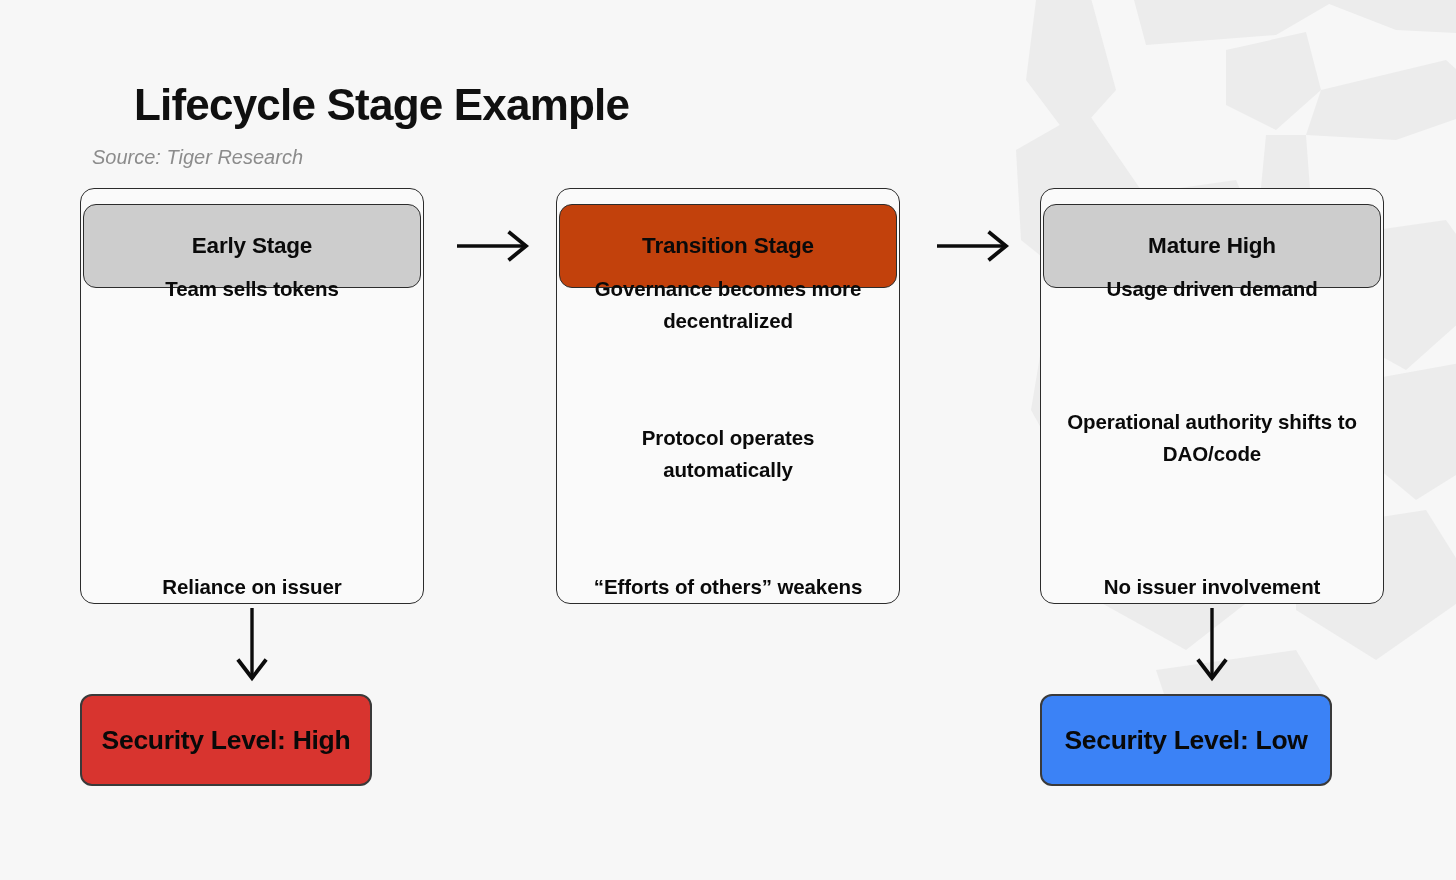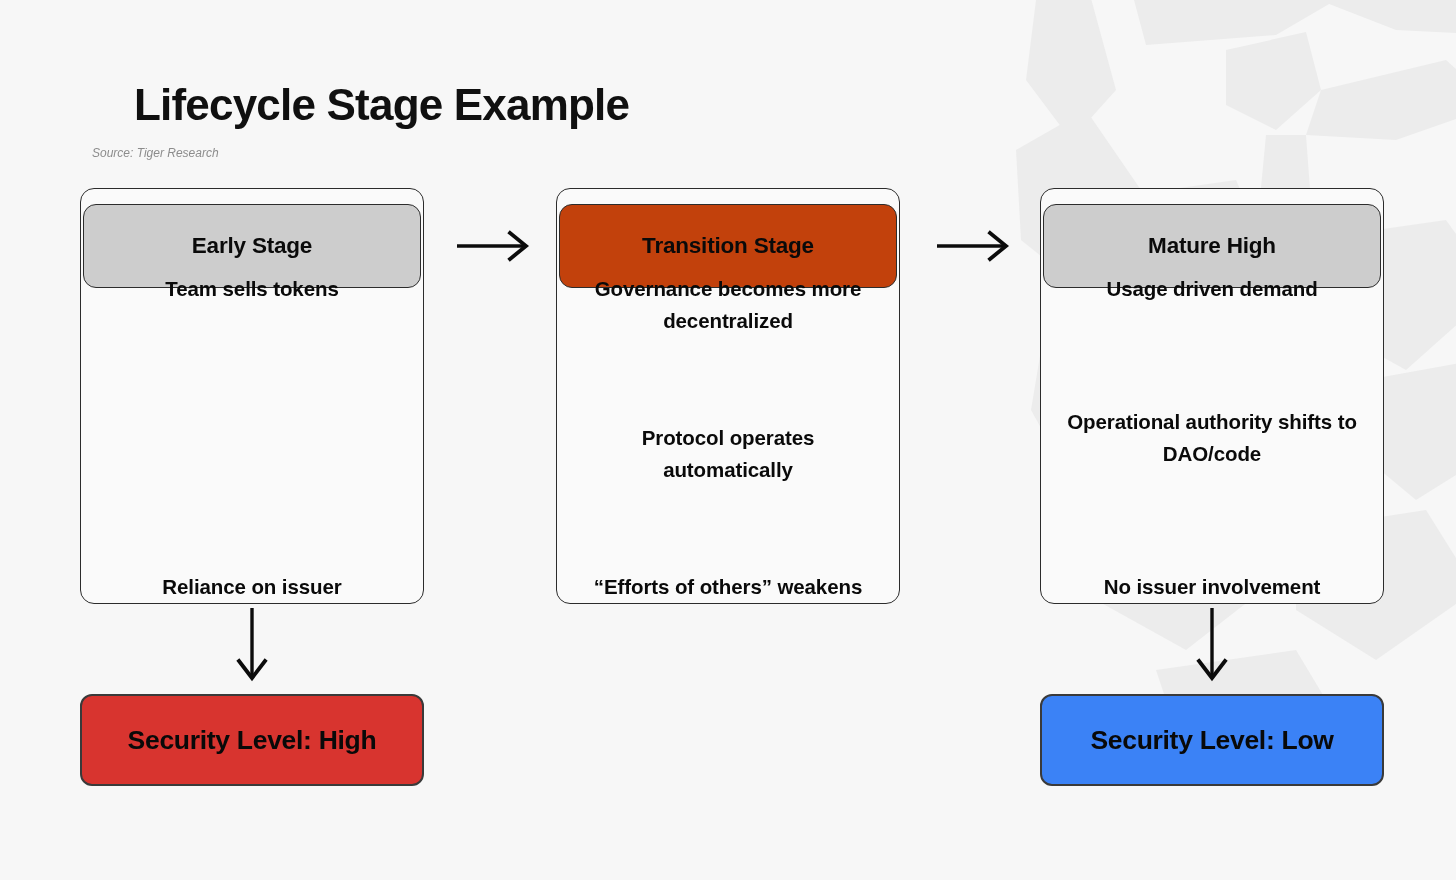--- a/index.html
+++ b/index.html
@@ -40,21 +40,21 @@
     font-weight: bold;
     letter-spacing: -0.8px;
     color: #101010;
     white-space: nowrap;
     margin-left: 44px;
   }
   .subtitle {
     position: absolute;
     left: 92px;
     top: 146px;
-    font-size: 12px;
+    font-size: 20px;
     font-style: italic;
     color: #8c8c8c;
     white-space: nowrap;
   }
 
   
   .card {
     position: absolute;
     top: 188px;
     width: 344px;
@@ -132,21 +132,21 @@
     width: 40px;
     height: 82px;
   }
   .v-arrow-1 { left: 232px; }
   .v-arrow-2 { left: 1192px; }
 
   
   .badge {
     position: absolute;
     top: 694px;
-    width: 344px;
+    width: 292px;
     height: 92px;
     box-sizing: border-box;
     border: 2px solid #3a3a3a;
     border-radius: 12px;
     display: flex;
     align-items: center;
     justify-content: center;
   }
   .badge-1 { left: 80px; }
   .badge-2 { left: 1040px; }

